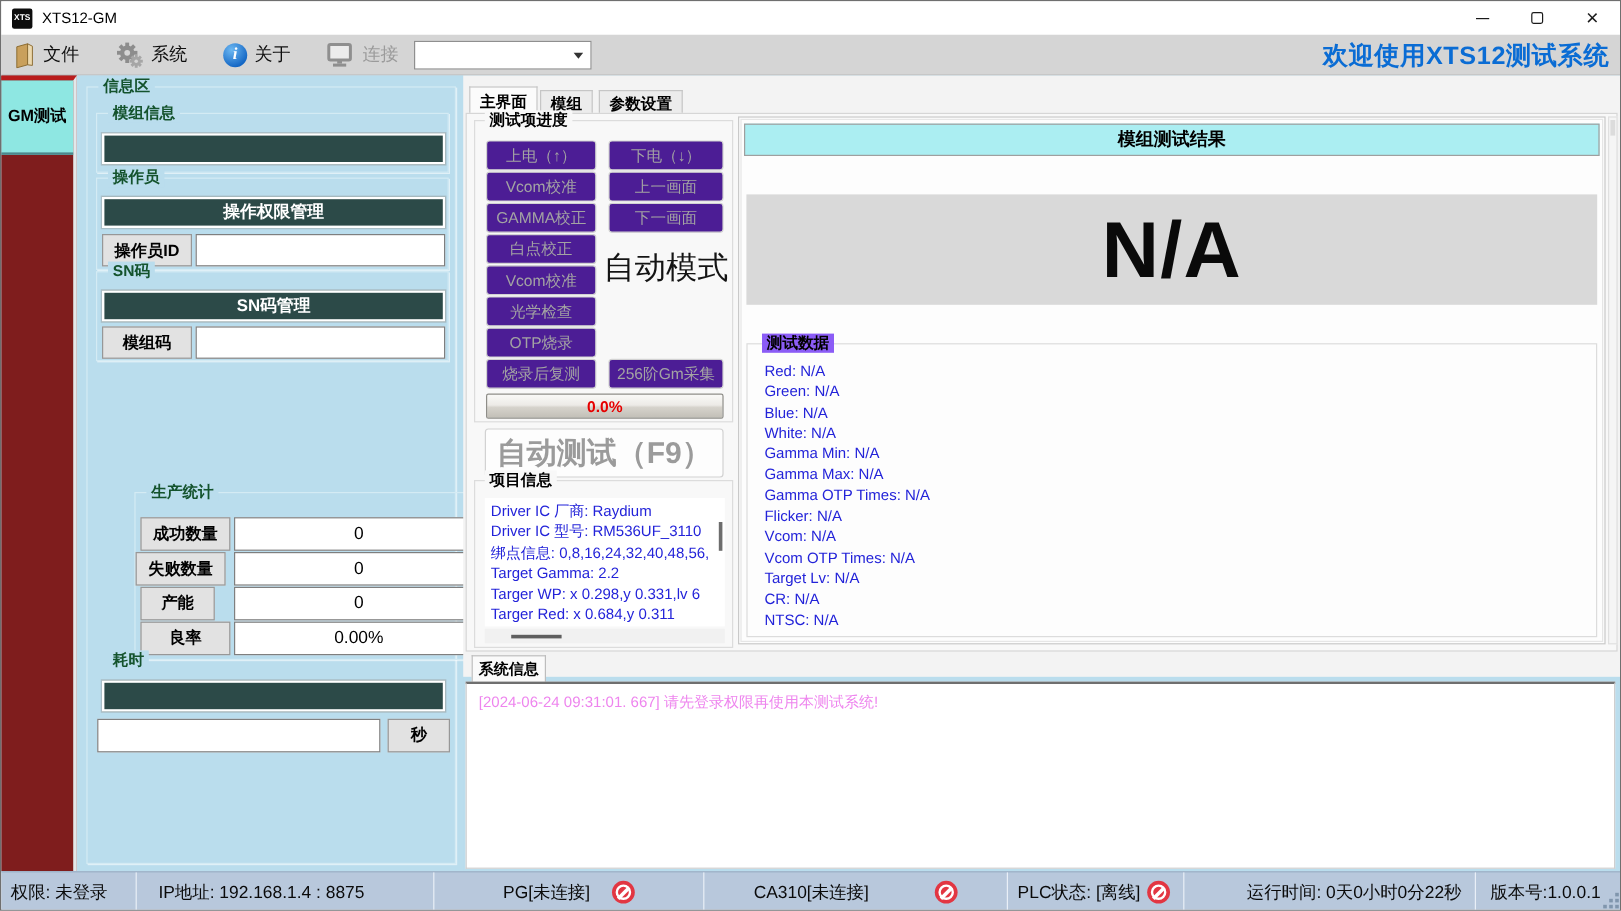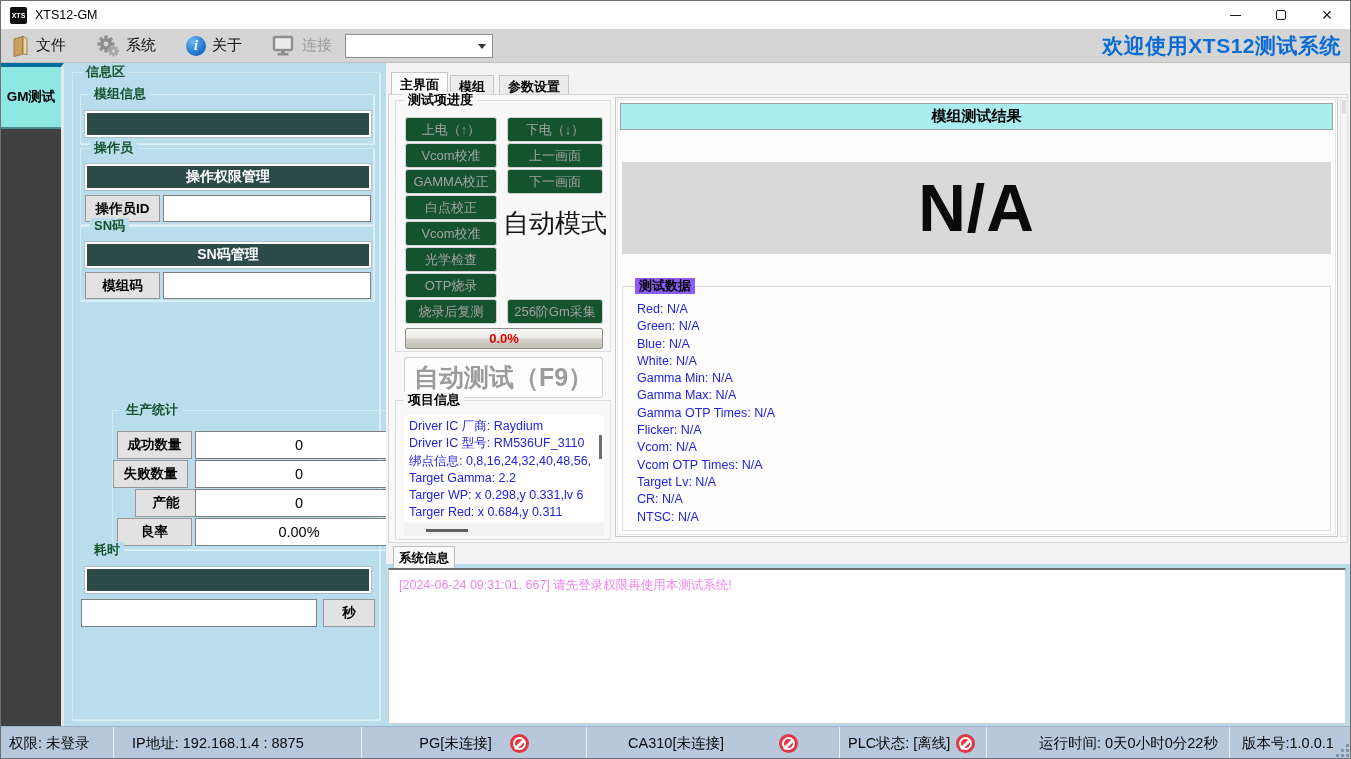--- a/index.html
+++ b/index.html
@@ -21,21 +21,21 @@
   .toolbar { position:absolute; top:28px; left:0; width:100%; height:34px; background:#d5d5d5; border-bottom:1px solid #bfbfbf; display:flex; align-items:center; }
   .tool-item { display:flex; align-items:center; gap:6px; padding:0 9px; height:30px; background:transparent; border:none; font-size:15px; color:#0e0e0e; }
   .tool-item .lbl-disabled { color:#9b9b9b; }
   .icon-info { width:20px; height:20px; border-radius:50%; background:radial-gradient(circle at 35% 28%, #6db8f2, #1366c4 75%); color:#fff; font-family:"Liberation Serif",serif; font-style:italic; font-weight:bold; font-size:14px; display:flex; align-items:center; justify-content:center; }
   .combo { width:148px; height:24px; background:#fff; border:1px solid #8f8f8f; margin-left:4px; position:relative; }
   .combo-arrow { position:absolute; right:6px; top:9px; width:0; height:0; border-left:4px solid transparent; border-right:4px solid transparent; border-top:5px solid #333; }
   .welcome { margin-left:auto; margin-right:9px; font-size:21px; font-weight:bold; color:#0a6cd4; letter-spacing:0.5px; }
 
   
   .main { position:absolute; top:62px; left:0; width:1351px; height:663px; background:#badded; }
-  .side-strip { position:absolute; left:0; top:0; width:63px; height:663px; background:#404040; border-top:4px solid #0369a1; border-right:3px solid #e2e8ea; }
+  .side-strip { position:absolute; left:0; top:0; width:63px; height:663px; background:#7f1d1d; border-top:4px solid #b91c1c; border-right:3px solid #e2e8ea; }
   .side-tab { position:absolute; left:0; top:0; width:60px; height:62px; background:#8ee7e2; border-bottom:2px solid #4d878b; display:flex; align-items:center; justify-content:center; font-size:13.5px; font-weight:bold; color:#000; }
 
   
   .info-panel { position:absolute; left:66px; top:0; width:319px; height:663px; background:#badded; }
   .group { position:absolute; border:1px solid #d4ebf4; box-shadow:1px 1px 0 rgba(255,255,255,0.55); }
   .group-label { position:absolute; top:-9px; left:9px; background:#badded; padding:0 4px; font-size:13px; font-weight:bold; color:#14532d; line-height:16px; white-space:nowrap; }
   .dark-field { position:absolute; background:#2c4a48; border:2px solid #ffffff; box-shadow:0 0 0 1px #aabfc8; }
   .dark-btn { position:absolute; background:#2c4a48; border:2px solid #ffffff; box-shadow:0 0 0 1px #aabfc8; color:#fff; font-weight:bold; font-size:14px; display:flex; align-items:center; justify-content:center; cursor:default; }
   .cell-label { position:absolute; background:#e2e2e2; border:1px solid #979797; font-size:13.5px; font-weight:bold; color:#000; display:flex; align-items:center; justify-content:center; }
   .cell-input { position:absolute; background:#fff; border:1px solid #7f7f7f; font-size:14px; padding:0 4px; }
@@ -43,21 +43,21 @@
 
   
   .content { position:absolute; left:385px; top:0; width:966px; height:501px; background:#f3f3f3; }
   .main-tabs { position:absolute; left:5px; top:9px; display:flex; align-items:flex-end; }
   .mtab { padding:2px 8px 0 8px; font-size:13px; font-weight:bold; color:#000; background:#ececec; border:1px solid #c6c6c6; border-bottom:none; margin-right:2px; height:20px; display:flex; align-items:center; }
   .mtab.active { background:#fbfbfb; height:23px; }
   .tabpage { position:absolute; left:2px; top:31px; width:960px; height:449px; background:#f8f8f8; border:1px solid #d6d6d6; }
   .wgroup { position:absolute; border:1px solid #dcdcdc; }
   .wgroup-label { position:absolute; top:-9px; left:8px; background:#f8f8f8; padding:0 4px; font-size:13px; font-weight:bold; color:#000; line-height:16px; white-space:nowrap; }
 
-  .pbtn { position:absolute; background:#14532d; border:1px solid #d2d2d2; border-radius:3px; color:#a3a3a3; font-size:13px; display:flex; align-items:center; justify-content:center; cursor:default; white-space:nowrap; }
+  .pbtn { position:absolute; background:#4c1d95; border:1px solid #d2d2d2; border-radius:3px; color:#a3a3a3; font-size:13px; display:flex; align-items:center; justify-content:center; cursor:default; white-space:nowrap; }
   .mode-text { position:absolute; font-size:26px; color:#141414; display:flex; align-items:center; justify-content:center; white-space:nowrap; }
   .progress { position:absolute; background:linear-gradient(180deg,#f9f9f7 0%,#edebe7 45%,#d6d3cc 55%,#c2bfb7 100%); border:1px solid #8e8d88; border-radius:2px; display:flex; align-items:center; justify-content:center; font-size:13px; font-weight:bold; color:#e60000; }
   .auto-btn { position:absolute; background:#fdfdfd; border:1px solid #d2d2d2; border-radius:3px; color:#9b9b9b; font-size:25px; font-weight:bold; display:flex; align-items:center; justify-content:center; cursor:default; }
 
   .listbox { position:absolute; background:#ffffff; overflow:hidden; }
   .listbox .line { font-size:12.5px; line-height:17.3px; color:#2323d9; padding-left:5px; white-space:nowrap; }
   .vthumb { position:absolute; width:3px; background:#6d6d6d; }
   .hscroll { position:absolute; background:#f1f1f1; }
   .hthumb { position:absolute; height:3px; background:#5f5f5f; }
 
@@ -204,21 +204,21 @@
             </div>
           <div class="cell-value" style="left:82px; top:20px; width:208px; height:28px;">
               <span>0</span>
             </div>
           <div class="cell-label" style="left:0; top:49px; width:75px; height:28px;">
               <span>失败数量</span>
             </div>
           <div class="cell-value" style="left:82px; top:49px; width:208px; height:28px;">
               <span>0</span>
             </div>
-          <div class="cell-label" style="left:22px; top:78px; width:62px; height:28px;">
+          <div class="cell-label" style="left:4px; top:78px; width:62px; height:28px;">
               <span>产能</span>
             </div>
           <div class="cell-value" style="left:82px; top:78px; width:208px; height:28px;">
               <span>0</span>
             </div>
           <div class="cell-label" style="left:4px; top:107px; width:75px; height:28px;">
               <span>良率</span>
             </div>
           <div class="cell-value" style="left:82px; top:107px; width:208px; height:28px;">
               <span>0.00%</span>

